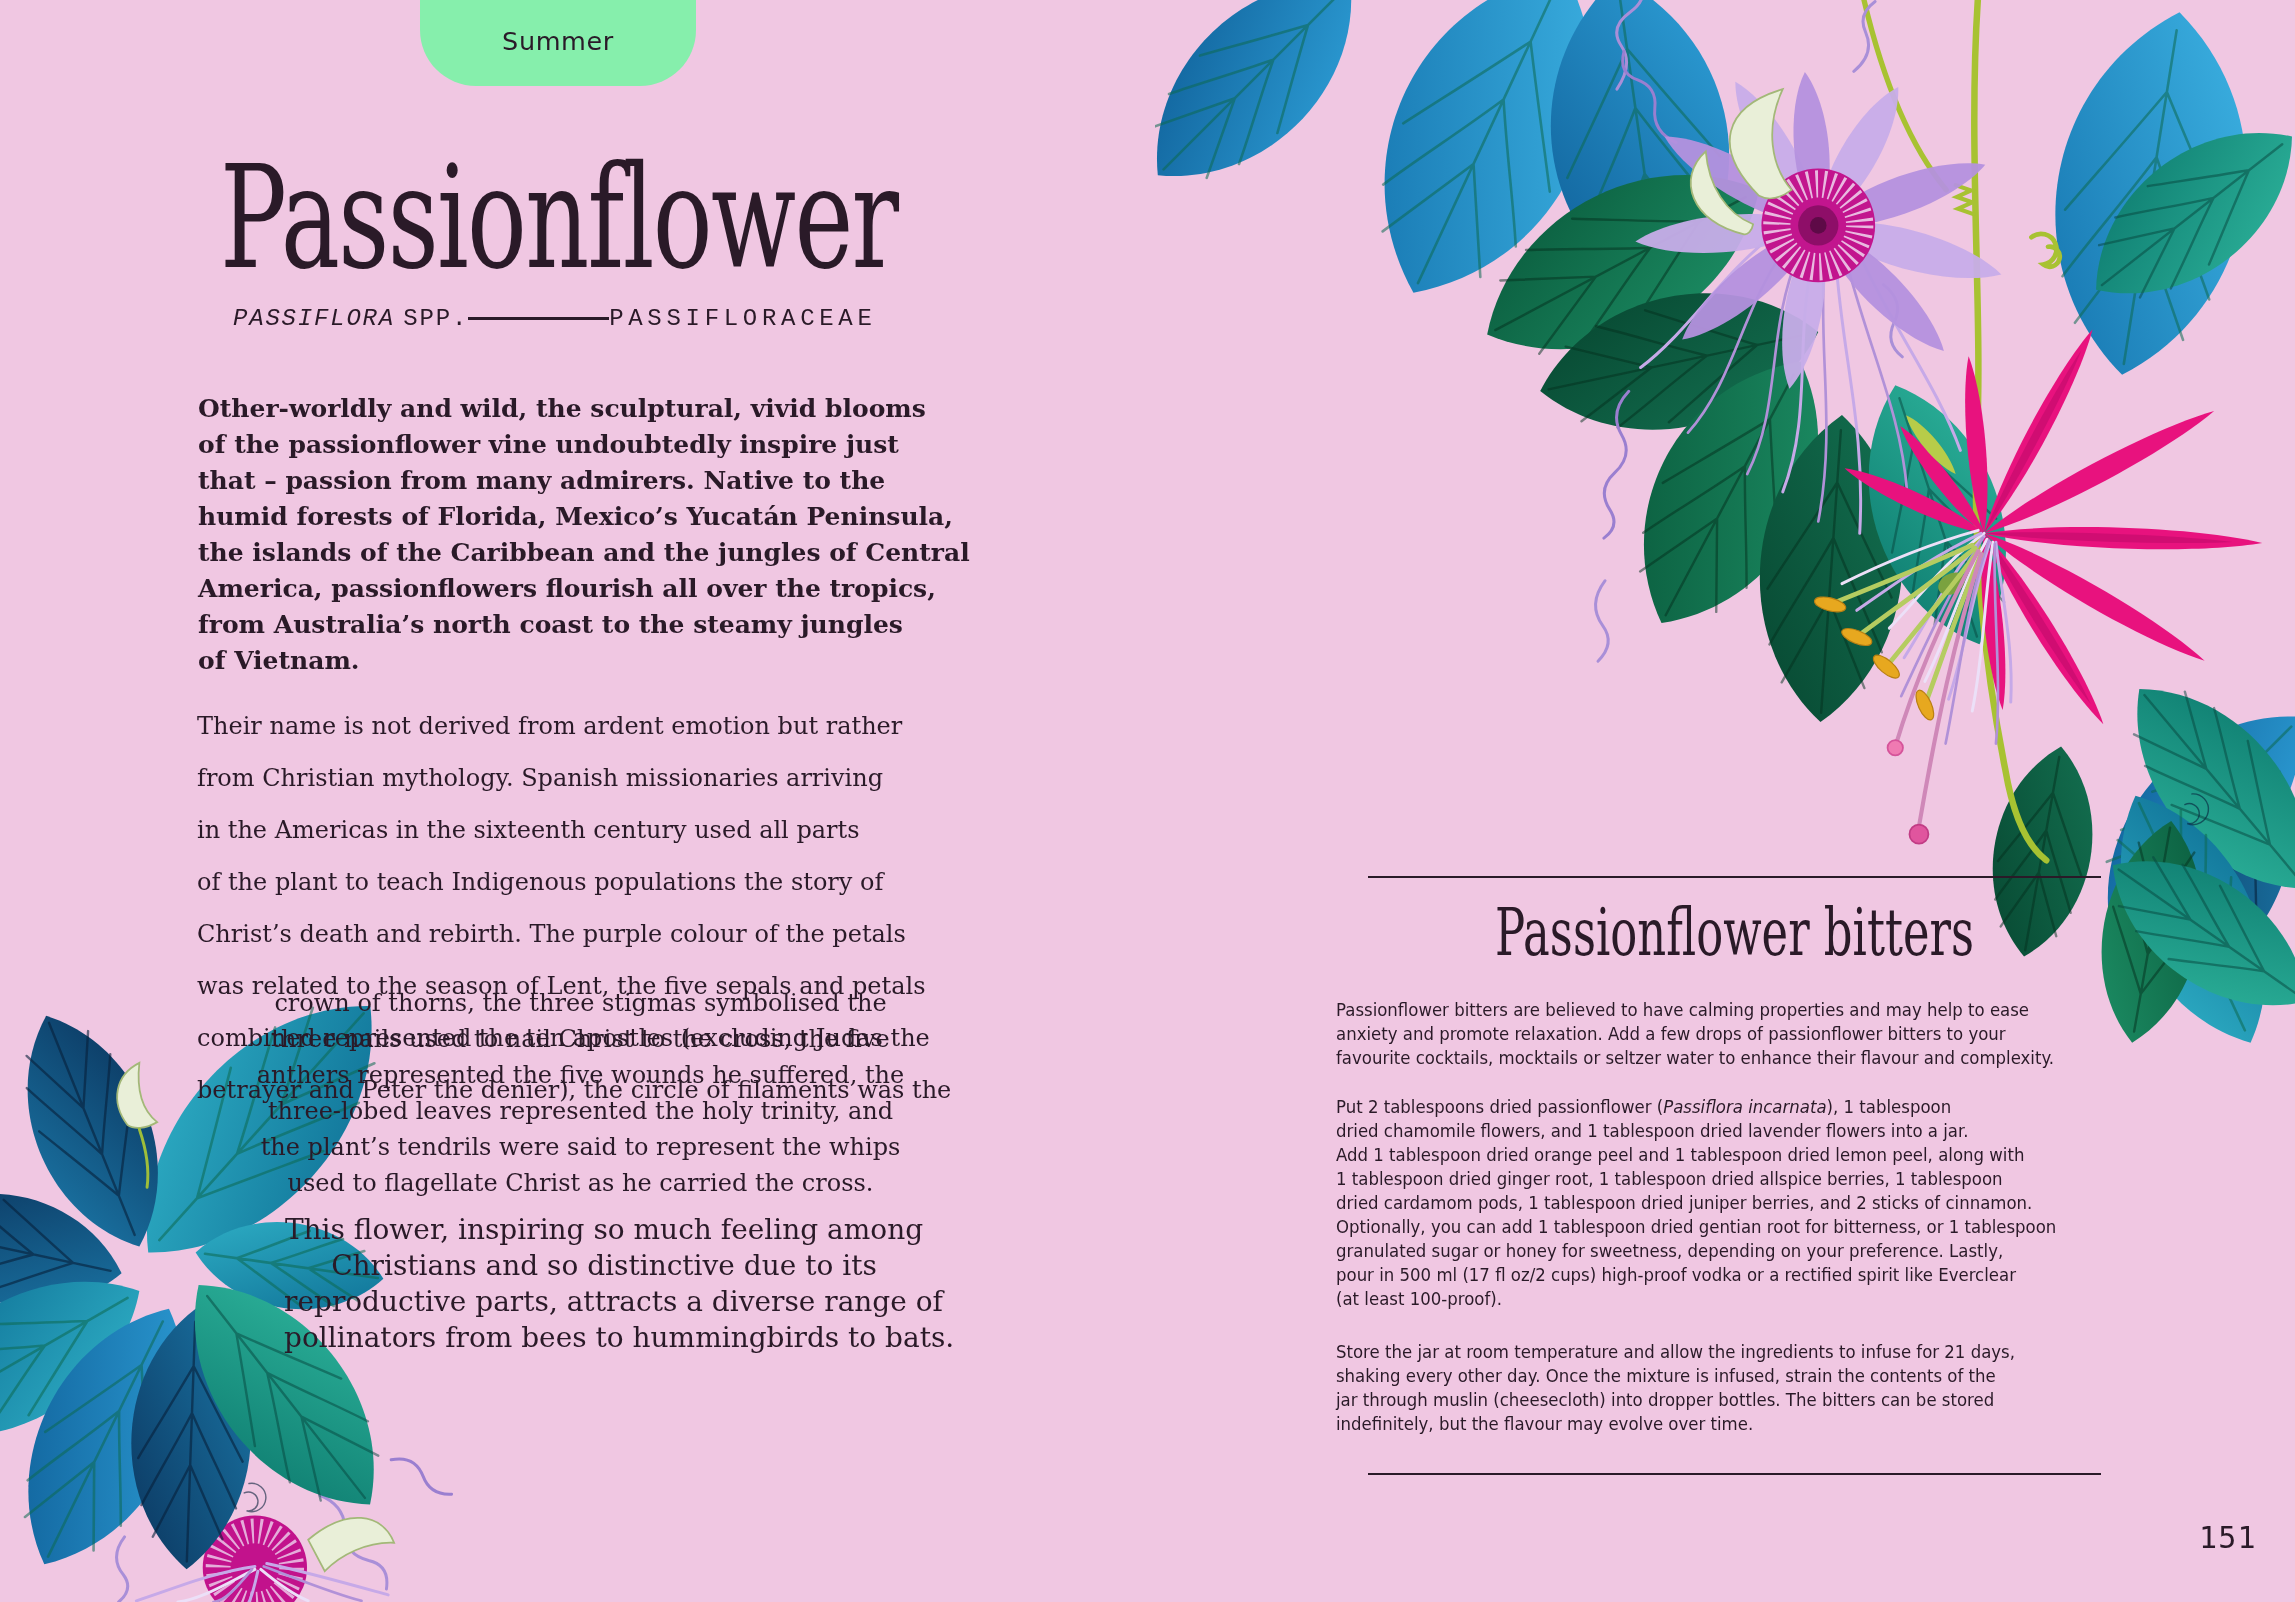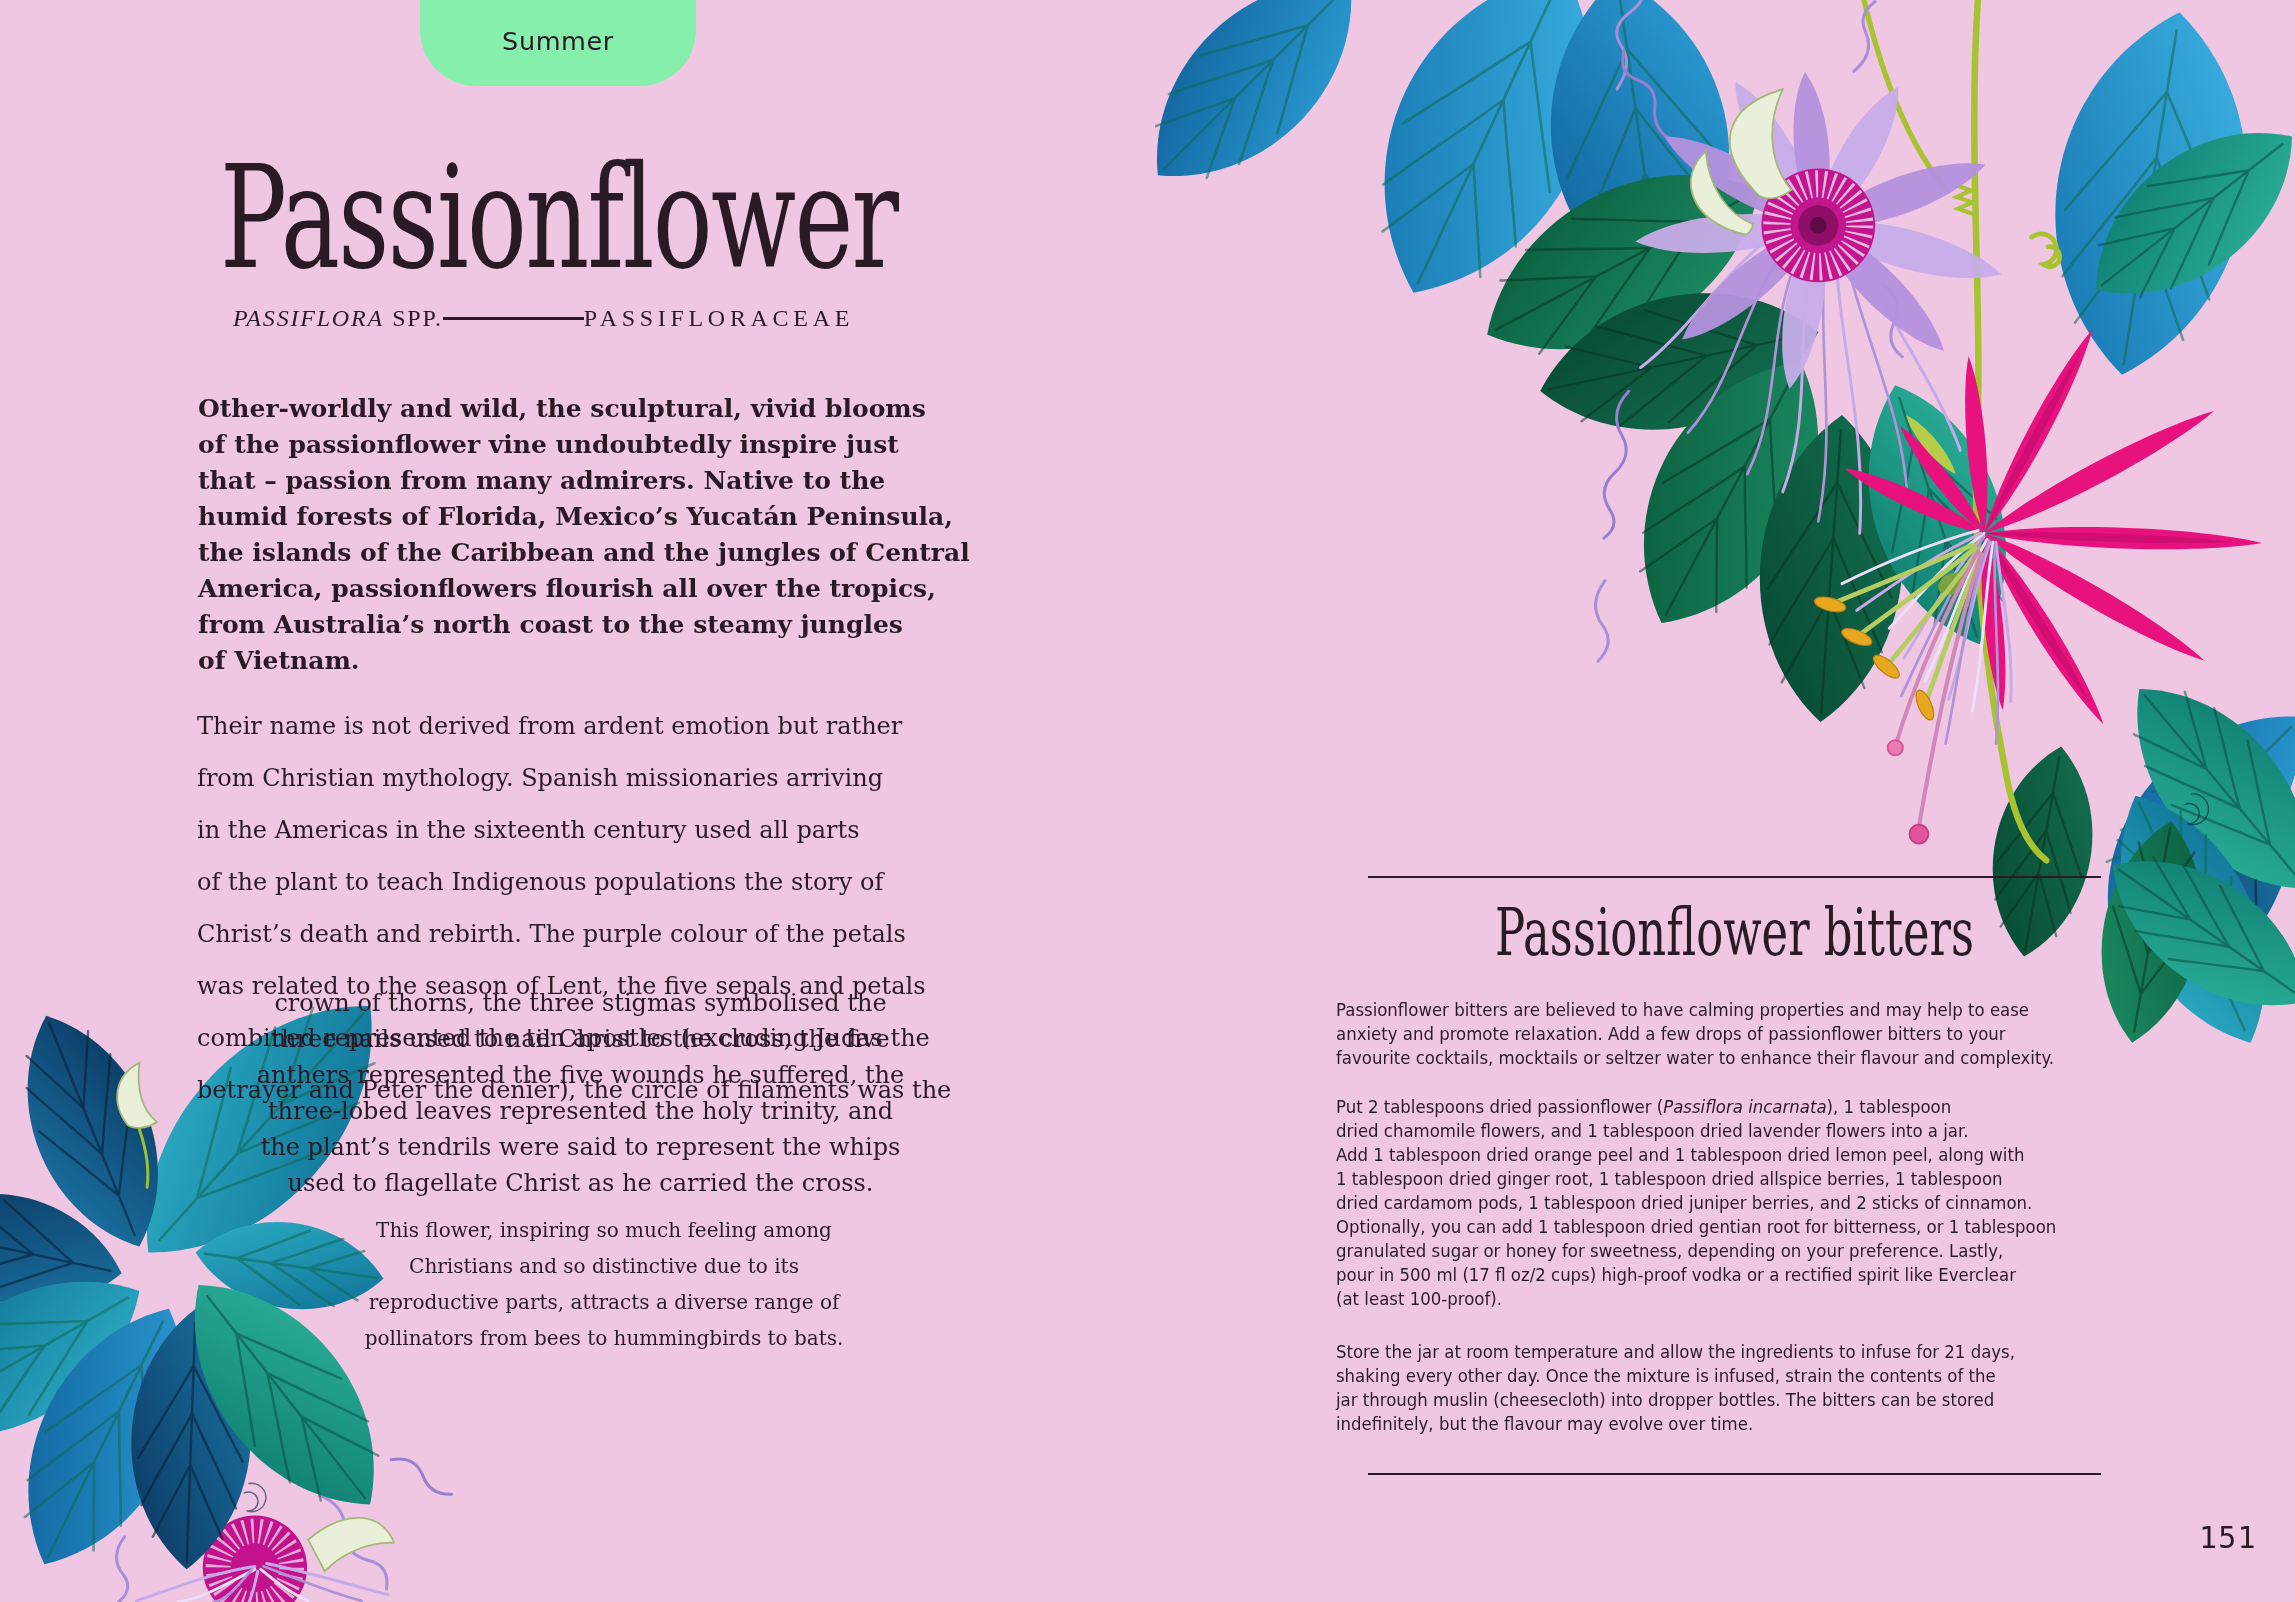--- a/index.html
+++ b/index.html
@@ -23,36 +23,36 @@
 
   
   .title{
     position:absolute;left:220px;top:147px;
     font-size:142px;line-height:1;letter-spacing:-2.4px;
     transform:scaleX(.70);transform-origin:0 0;white-space:pre;
   }
   .species-row{
     position:absolute;left:233px;top:302px;height:33px;
     display:flex;align-items:center;
-    font-family:Liberation Serif, serif;font-size:24px;
+    font-family:Liberation Mono, monospace;font-size:24px;
   }
   .species-genus{font-style:italic;letter-spacing:1.8px;}
   .species-suffix{letter-spacing:1.8px;margin-left:8.3px;}
   .species-divider{width:141px;height:2.4px;background:#2a1a28;}
   .family{letter-spacing:4.7px;}
 
   .intro{
     position:absolute;left:198px;top:391px;
     font-weight:bold;font-size:25px;line-height:36px;white-space:pre;
   }
   .body-1{position:absolute;left:197px;top:700px;font-size:24px;line-height:52px;white-space:pre;}
   .body-2{position:absolute;left:249px;top:985px;width:663px;text-align:center;
           font-size:24px;line-height:36px;white-space:pre;}
   .body-3{position:absolute;left:284px;top:1212px;width:640px;text-align:center;
-          font-size:20px;line-height:36px;white-space:pre;}
+          font-size:28px;line-height:36px;white-space:pre;}
 
   
   .rule{position:absolute;left:1368px;width:733px;height:2.4px;background:#2a1a28;}
   .rule-top{top:876px;}
   .rule-bottom{top:1473px;}
   .recipe-title{
     position:absolute;left:1336px;top:892px;width:797px;text-align:center;
     font-size:66px;line-height:1.25;
     transform:scaleX(.68);transform-origin:center top;white-space:pre;
   }

